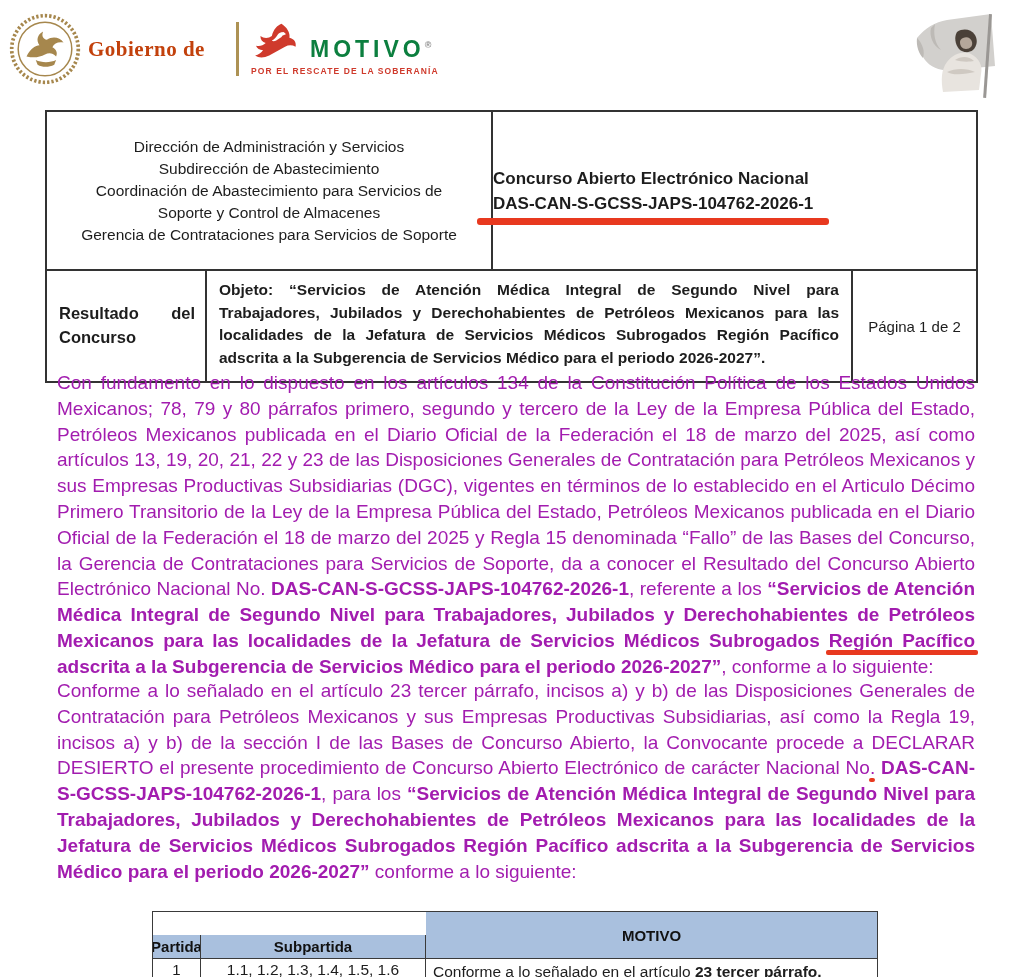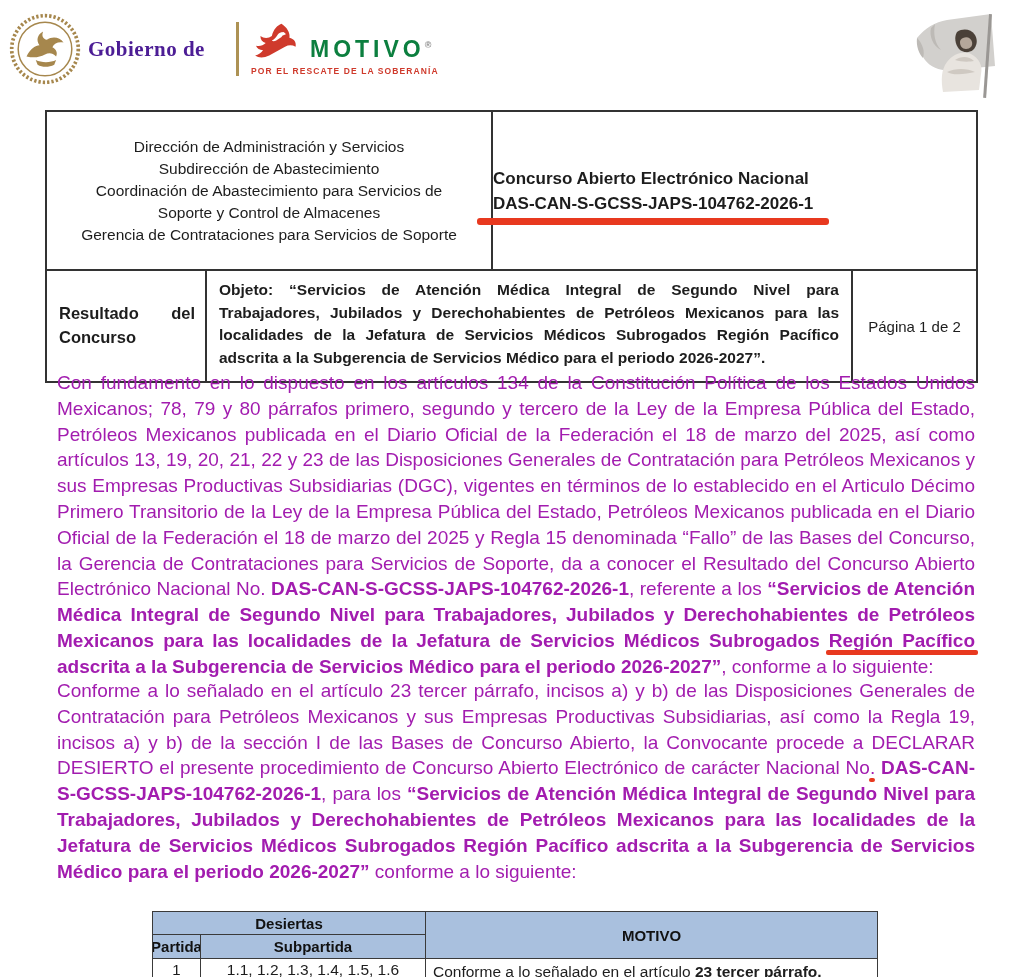--- a/index.html
+++ b/index.html
@@ -6,21 +6,21 @@
   html,body { background:#ffffff; }
   .page {
     position:relative; width:1024px; height:977px; overflow:hidden;
     background:#ffffff; color:#1d1d1d;
     font-family:"Liberation Sans", sans-serif;
   }
 
   
   .gob-logo { position:absolute; left:8px; top:12px; display:flex; align-items:center; }
   .gob-seal { width:74px; height:74px; }
-  .gob-text { margin-left:6px; color:#4c1d95; font-family:"Liberation Serif", serif; line-height:1; }
+  .gob-text { margin-left:6px; color:#c2410c; font-family:"Liberation Serif", serif; line-height:1; }
   .gob-text .l1 { font-size:21px; font-weight:bold; letter-spacing:.5px; }
   .gob-text .l2 { font-size:36px; font-weight:bold; margin-top:1px; letter-spacing:.5px; }
   .gold-divider { position:absolute; left:236px; top:22px; width:3px; height:54px; background:#ad9254; }
   .pemex-logo { position:absolute; left:250px; top:20px; width:160px; }
   .pemex-eagle { position:absolute; left:0; top:2px; width:56px; height:44px; }
   .pemex-word { position:absolute; left:60px; top:16px; font-size:23px; font-weight:bold;
                 color:#0c7f3f; letter-spacing:4px; }
   .pemex-reg { font-size:9px; color:#8a8a8a; vertical-align:super; letter-spacing:0; }
   .pemex-slogan { position:absolute; left:1px; top:46px; width:170px; font-size:8.5px;
                   font-weight:bold; color:#cf3a2c; letter-spacing:1.1px; white-space:nowrap; }
@@ -129,21 +129,20 @@
       <div class="info-cell-objeto">Objeto: “Servicios de Atención Médica Integral de Segundo Nivel para Trabajadores, Jubilados y Derechohabientes de Petróleos Mexicanos para las localidades de la Jefatura de Servicios Médicos Subrogados Región Pacífico adscrita a la Subgerencia de Servicios Médico para el periodo 2026-2027”.</div>
       <div class="info-cell-page">Página 1 de 2</div>
     </div>
   </div>
 
   <div class="para para-1"><span>Con fundamento en lo dispuesto en los artículos 134 de la Constitución Política de los Estados Unidos Mexicanos; 78, 79 y 80 párrafos primero, segundo y tercero de la Ley de la Empresa Pública del Estado, Petróleos Mexicanos publicada en el Diario Oficial de la Federación el 18 de marzo del 2025, así como artículos 13, 19, 20, 21, 22 y 23 de las Disposiciones Generales de Contratación para Petróleos Mexicanos y sus Empresas Productivas Subsidiarias (DGC), vigentes en términos de lo establecido en el Articulo Décimo Primero Transitorio de la Ley de la Empresa Pública del Estado, Petróleos Mexicanos publicada en el Diario Oficial de la Federación el 18 de marzo del 2025 y Regla 15 denominada “Fallo” de las Bases del Concurso, la Gerencia de Contrataciones para Servicios de Soporte, da a conocer el Resultado del Concurso Abierto Electrónico Nacional No. </span><span class="b">DAS-CAN-S-GCSS-JAPS-104762-2026-1</span><span>, referente a los </span><span class="b">“Servicios de Atención Médica Integral de Segundo Nivel para Trabajadores, Jubilados y Derechohabientes de Petróleos Mexicanos para las localidades de la Jefatura de Servicios Médicos Subrogados </span><span class="b redline">Región Pacífico</span><span class="b"> adscrita a la Subgerencia de Servicios Médico para el periodo 2026-2027”</span><span>, conforme a lo siguiente:</span></div>
   <div class="para para-2"><span>Conforme a lo señalado en el artículo 23 tercer párrafo, incisos a) y b) de las Disposiciones Generales de Contratación para Petróleos Mexicanos y sus Empresas Productivas Subsidiarias, así como la Regla 19, incisos a) y b) de la sección I de las Bases de Concurso Abierto, la Convocante procede a </span><span class="redline">DECLARAR DESIERTO</span><span> el presente procedimiento de Concurso Abierto Electrónico de carácter Nacional No. </span><span class="b">DAS-CAN-S-GCSS-JAPS-104762-2026-1</span><span>, para los </span><span class="b">“Servicios de Atención Médica Integral de Segundo Nivel para Trabajadores, Jubilados y Derechohabientes de Petróleos Mexicanos para las localidades de la Jefatura de Servicios Médicos Subrogados Región Pacífico adscrita a la Subgerencia de Servicios Médico para el periodo 2026-2027”</span><span> conforme a lo siguiente:</span></div>
 
   <div class="dtable">
     <div class="grid">
-      <div class="dcell dhead c-desiertas">Desiertas</div>
       <div class="dcell dhead c-motivo">MOTIVO</div>
       <div class="dcell dhead c-partida">Partida</div>
       <div class="dcell dhead c-subpartida">Subpartida</div>
       <div class="dcell c-d1">1</div>
       <div class="dcell c-d2">1.1, 1.2, 1.3, 1.4, 1.5, 1.6</div>
       <div class="dcell c-d3"><span>Conforme a lo señalado en el artículo </span><span class="b">23 tercer párrafo,</span></div>
     </div>
   </div>
 
 </div>

